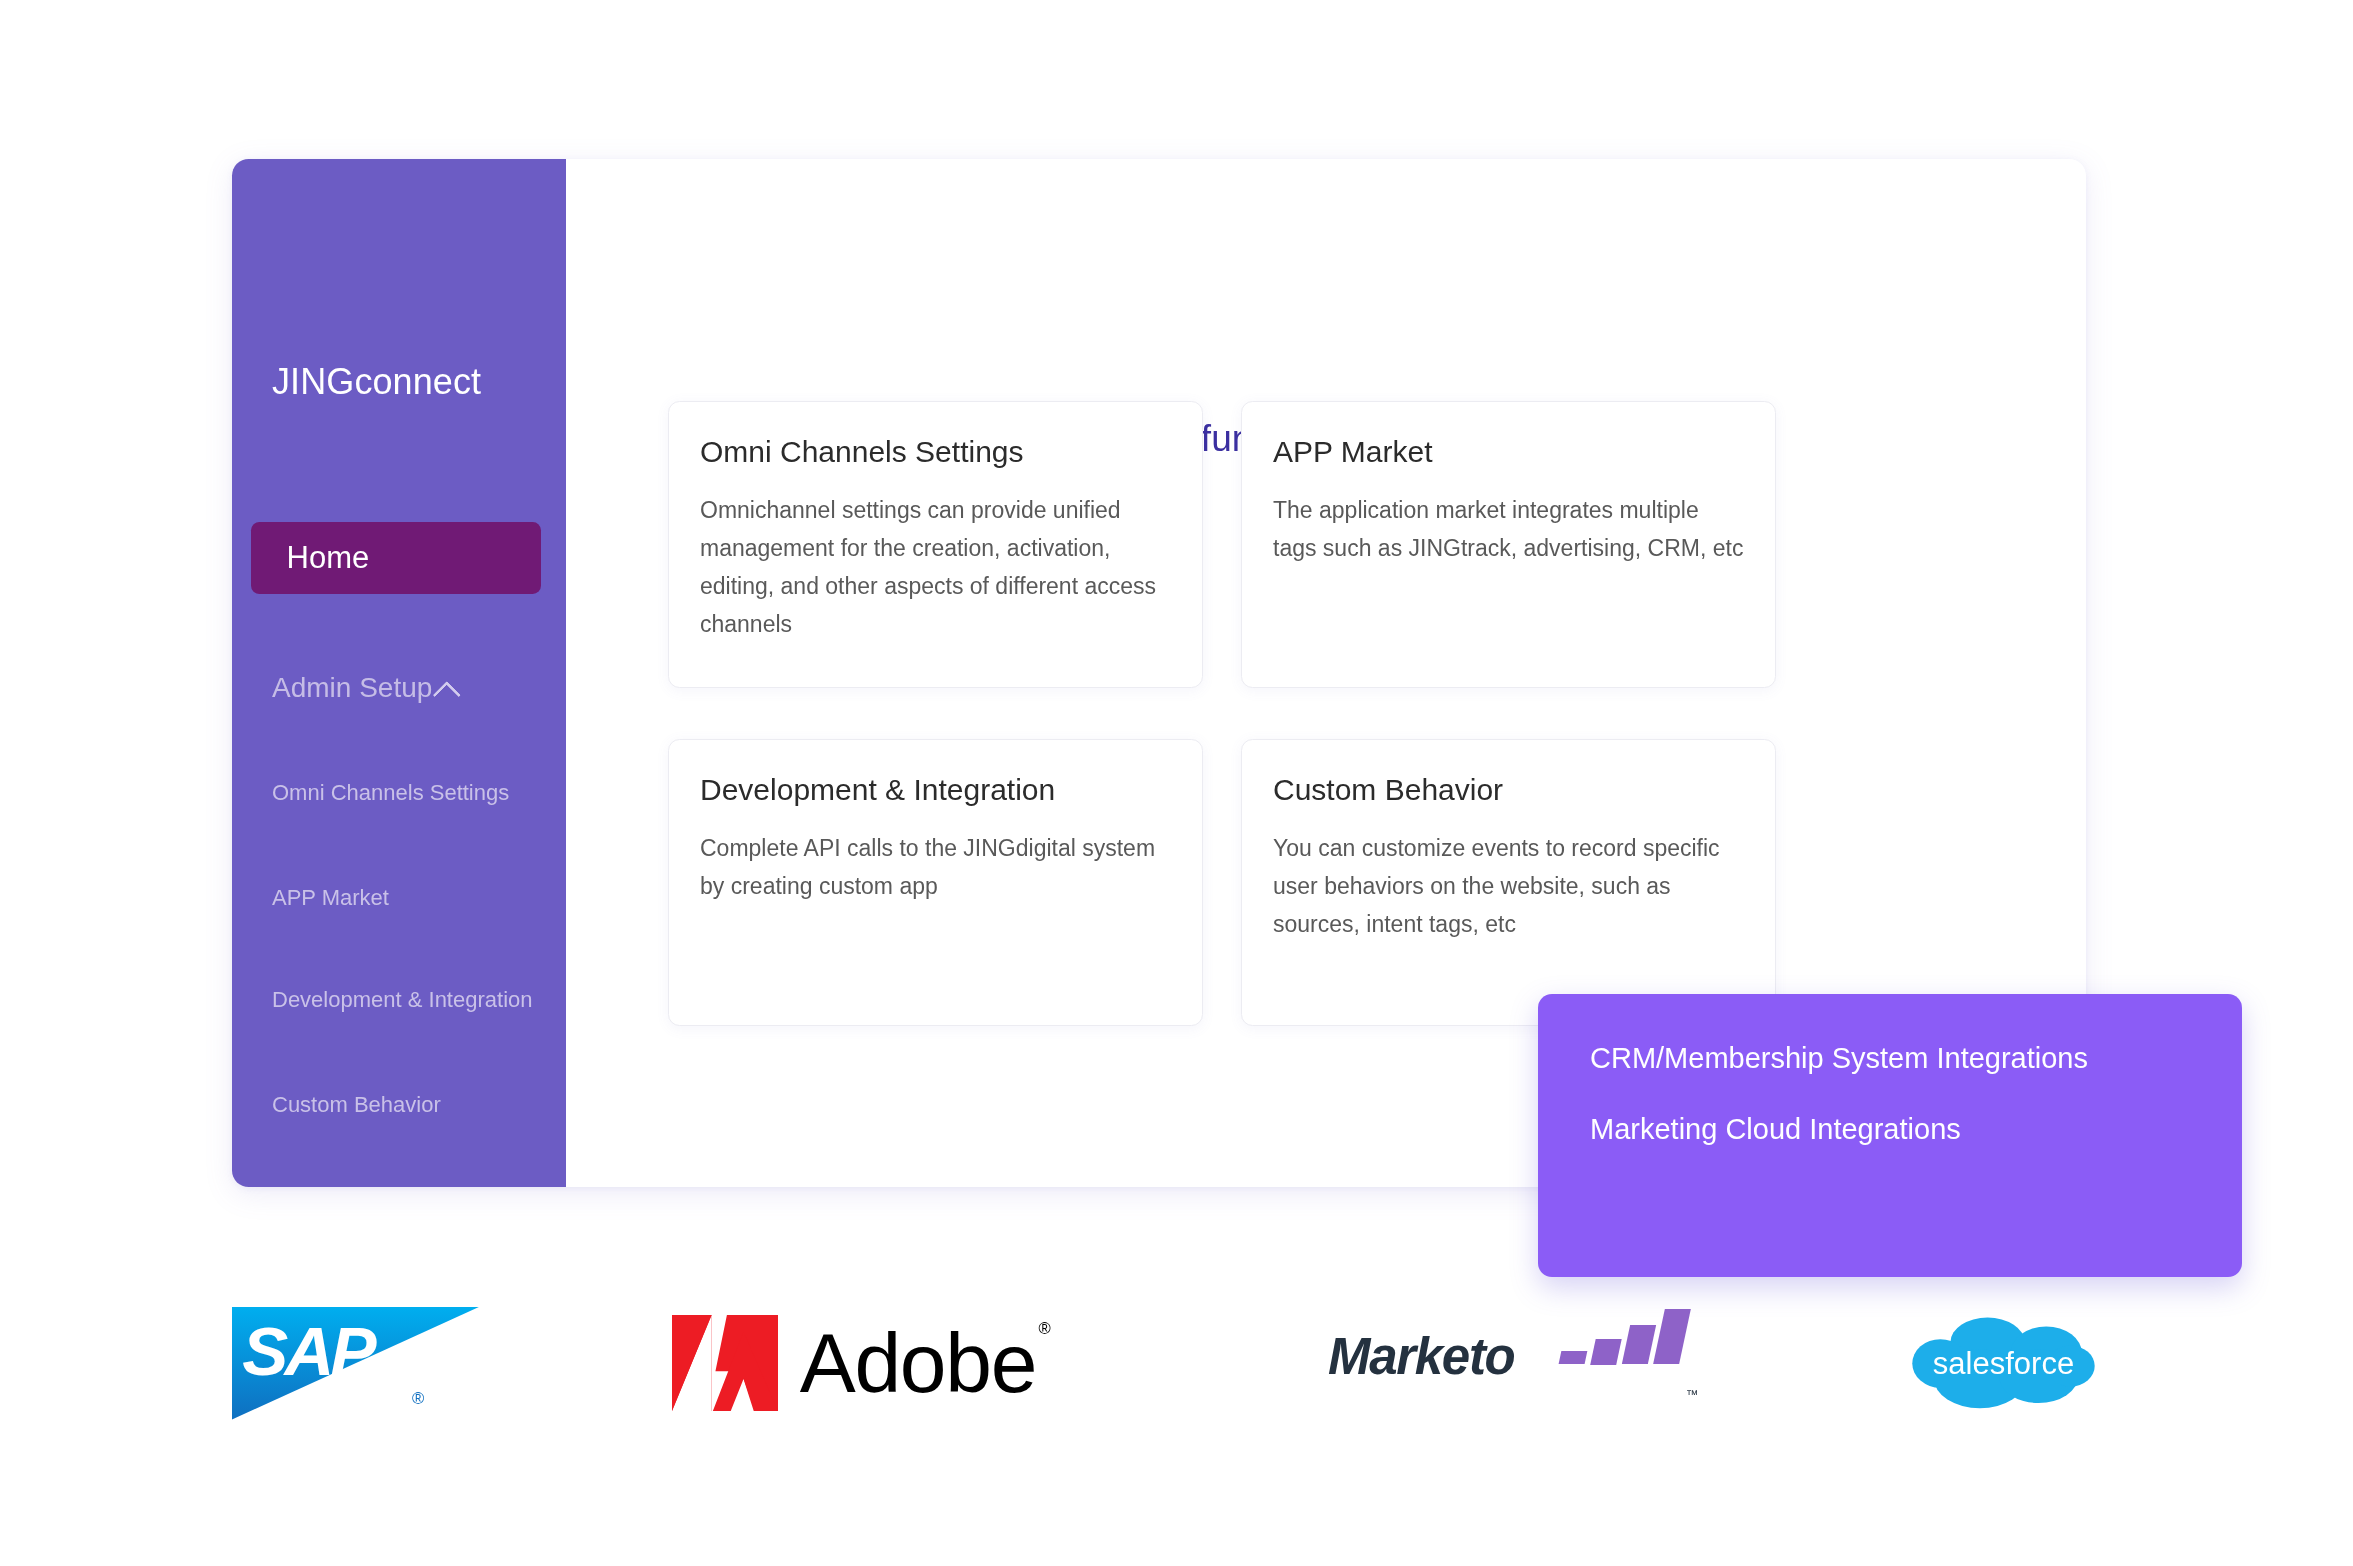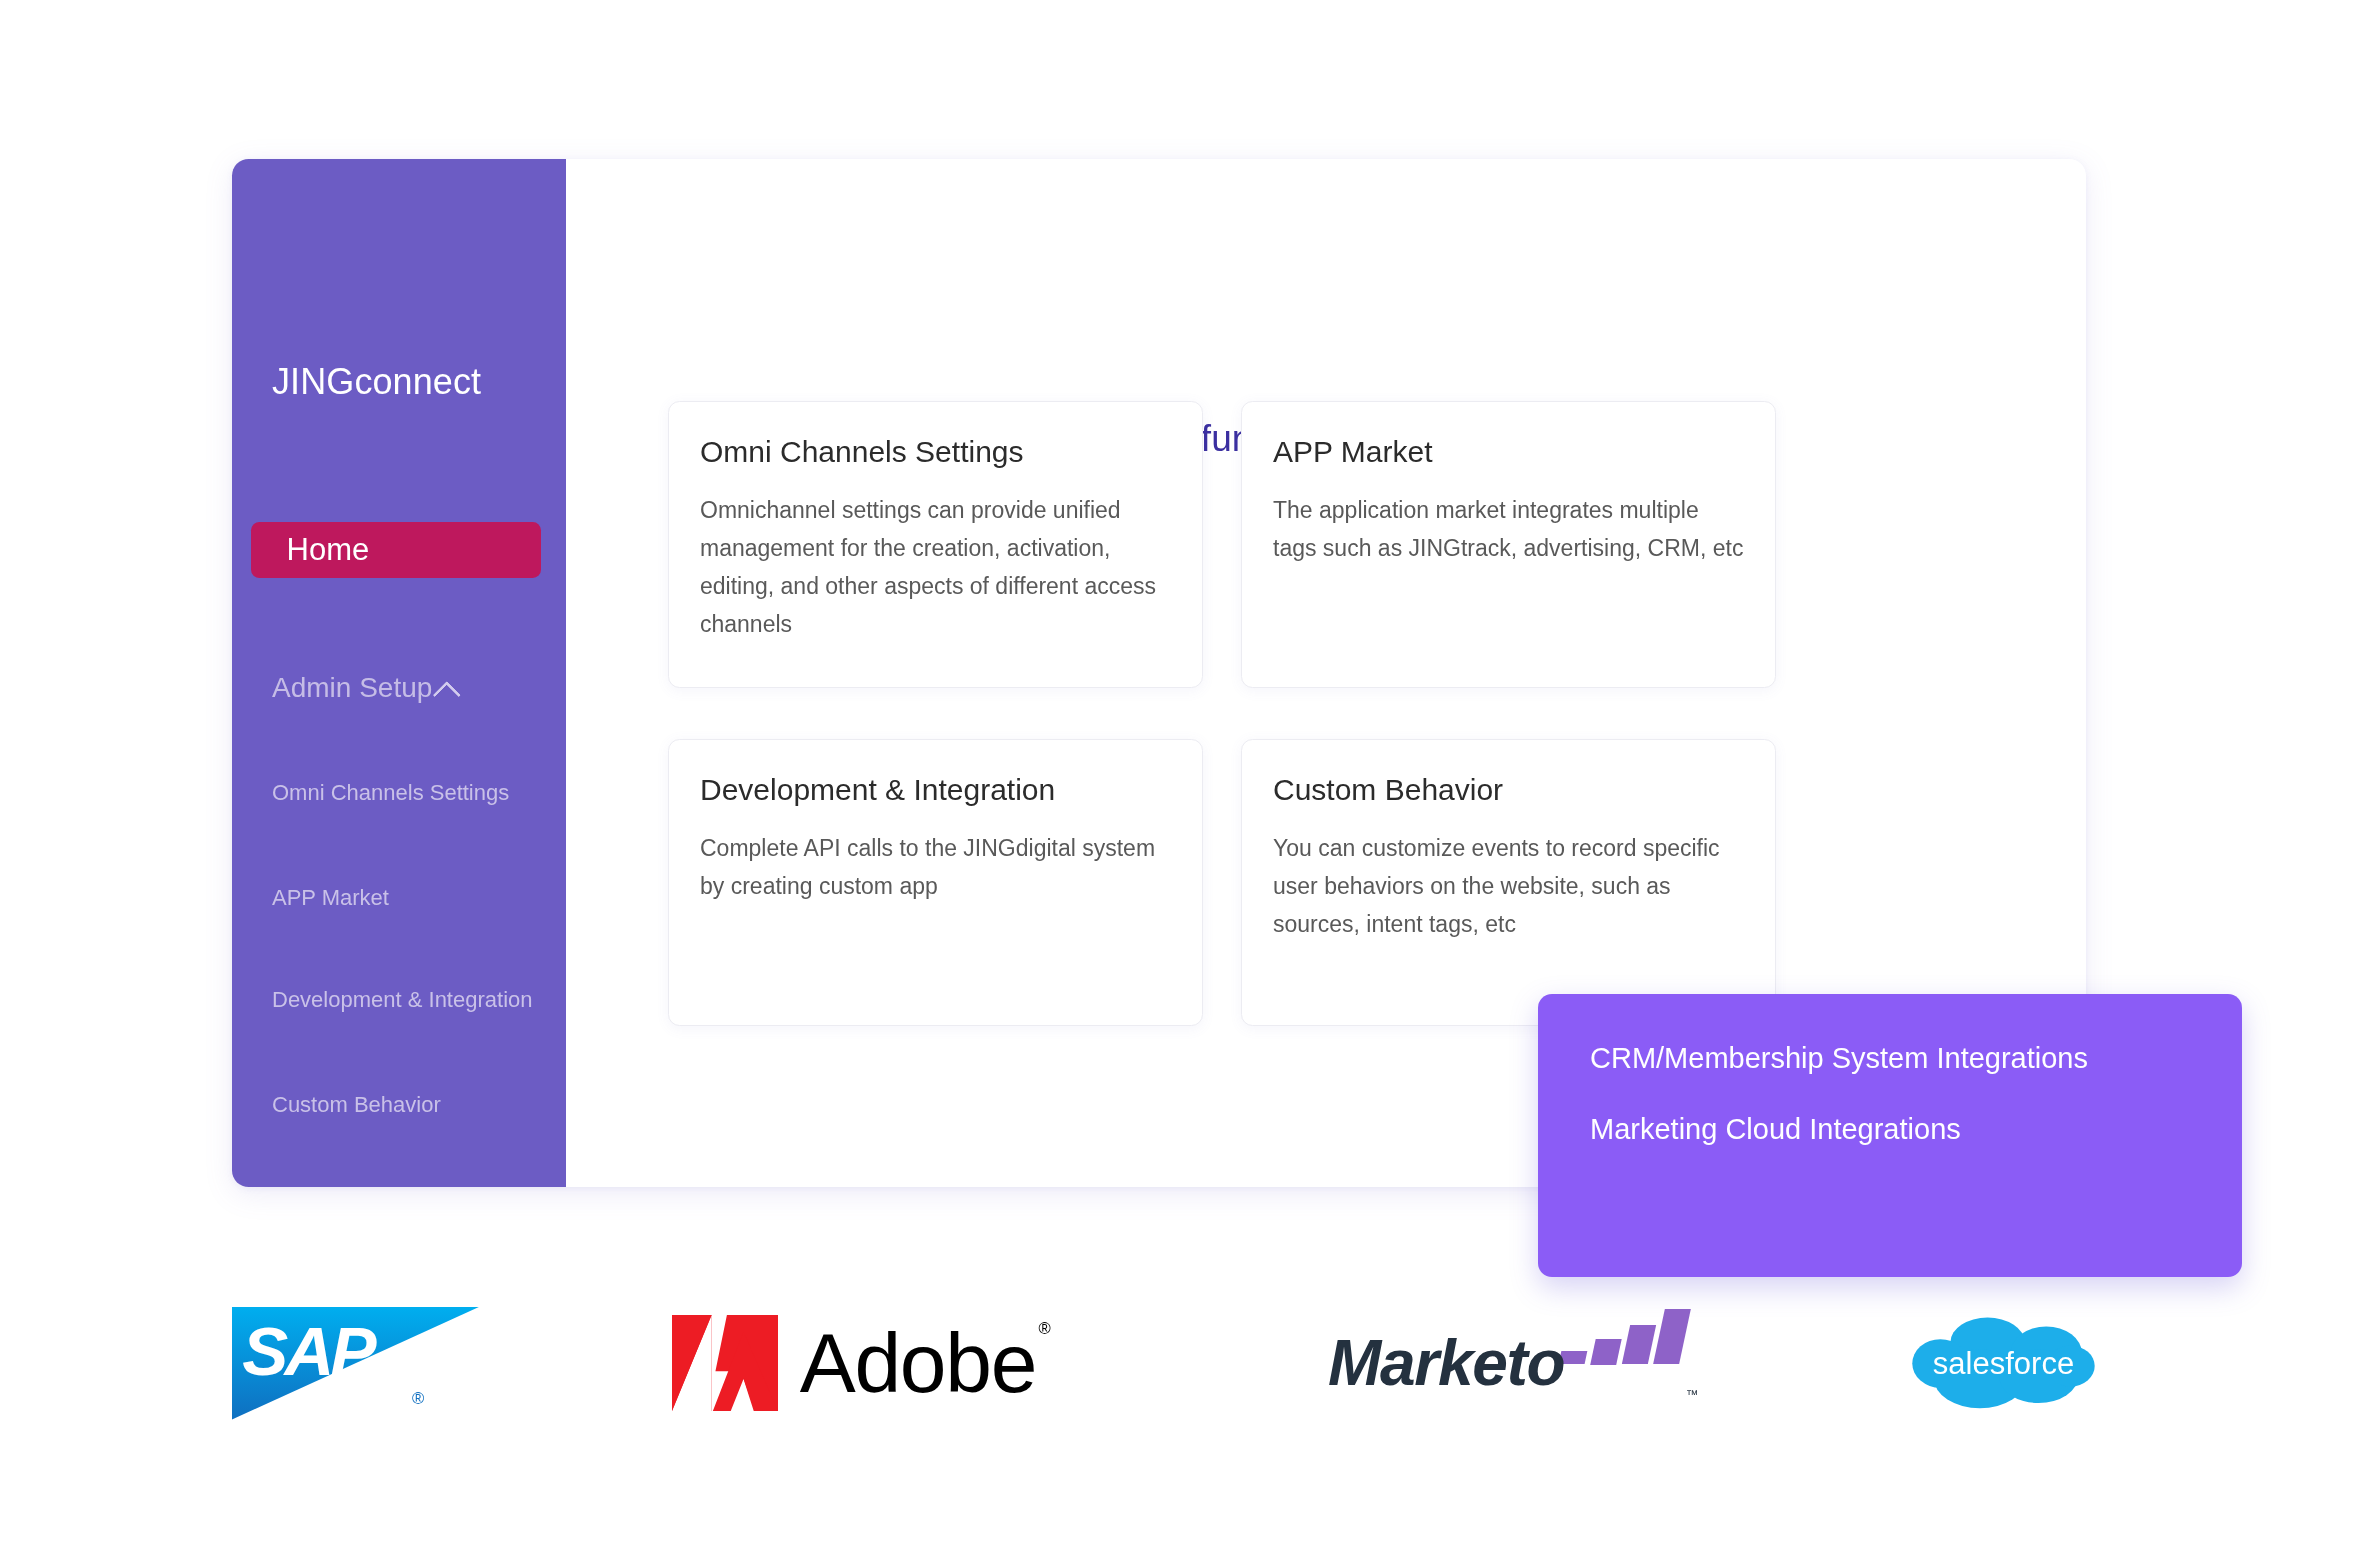--- a/index.html
+++ b/index.html
@@ -50,22 +50,22 @@
     font-size: 36px;
     font-weight: 400;
     letter-spacing: 0.1px;
     white-space: nowrap;
   }
   .nav-home {
     position: absolute;
     left: 18.5px;
     top: 363px;
     width: 290px;
-    height: 56px;
-    background: #be185d;
+    height: 72px;
+    background: #701a75;
     border-radius: 8.3px;
     display: flex;
     align-items: center;
   }
   .nav-home-label {
     margin-left: 36px;
     color: #ffffff;
     font-size: 31px;
     font-weight: 400;
     white-space: nowrap;
@@ -277,21 +277,21 @@
   }
 
   
   #logo-marketo { left: 1328px; width: 382px; }
   .marketo-wrap { position: relative; width: 363px; height: 108px; }
   .marketo-word {
     position: absolute;
     left: 0;
     top: 21.7px;
     color: #24313f;
-    font-size: 64px;
+    font-size: 51px;
     font-style: italic;
     font-weight: bold;
     letter-spacing: -1.3px;
     line-height: 1;
   }
   .marketo-bars {
     position: absolute;
     right: 3.8px;
     top: 0px;
     width: 127px;

